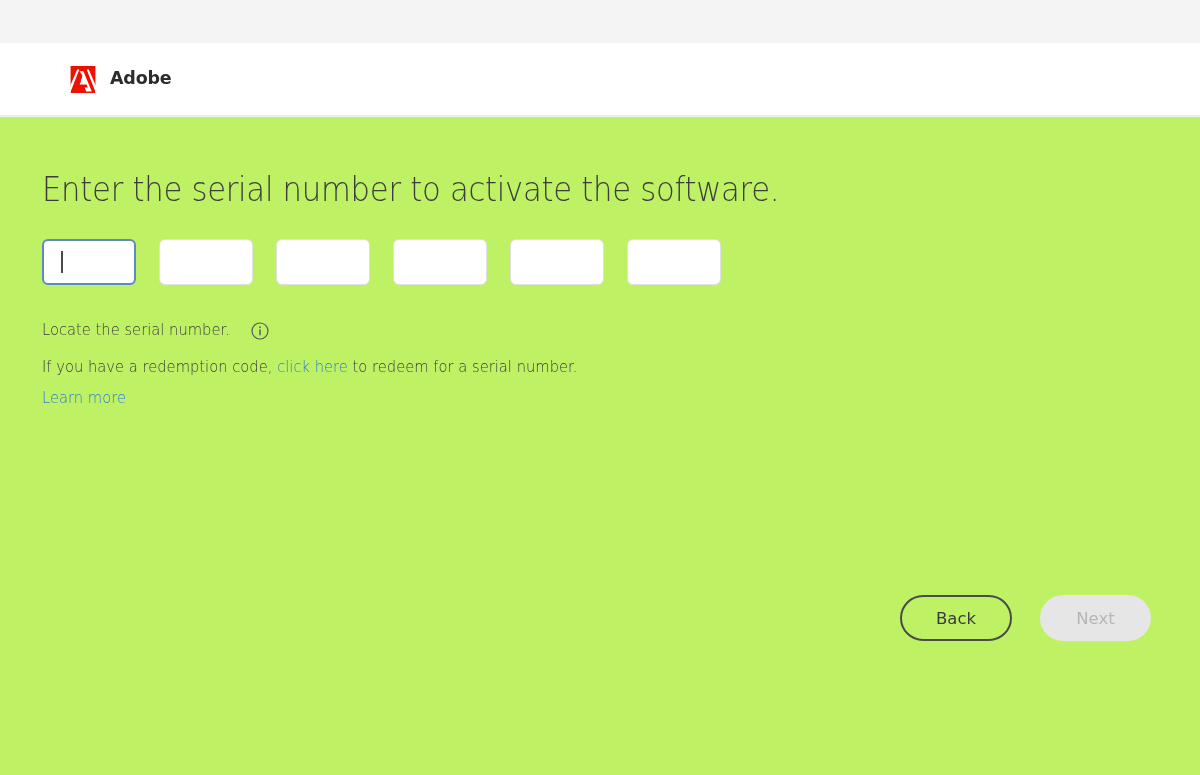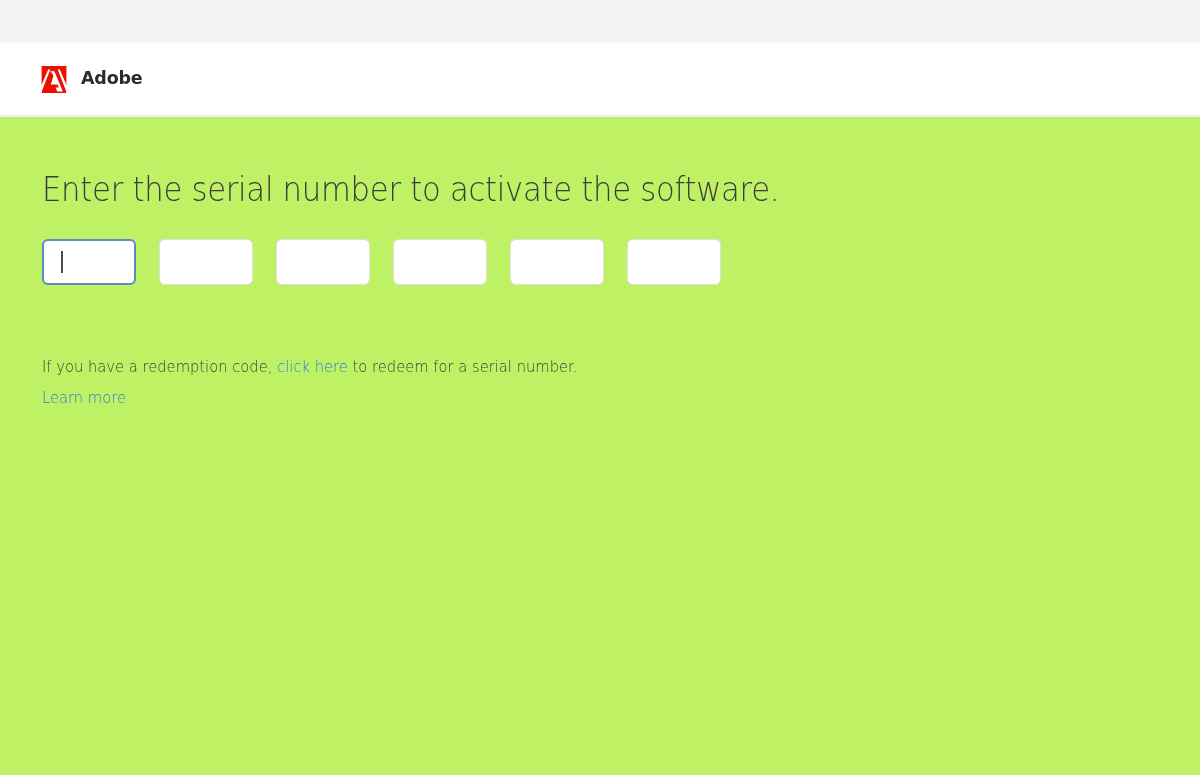--- a/index.html
+++ b/index.html
@@ -29,21 +29,21 @@
   .header-bar {
     position: absolute;
     top: 43px; left: 0;
     width: 1200px;
     height: 73px;
     background: #ffffff;
     border-bottom: 1px solid #eaeaea;
     box-sizing: border-box;
     display: flex;
     align-items: center;
-    padding-left: 39px;
+    padding-left: 68px;
   }
 
   .brand {
     display: flex;
     align-items: center;
     gap: 12px;
   }
 
   .adobe-logo {
     width: 30px;
@@ -257,23 +257,35 @@
     <div class="serial-box focused">
       <span class="caret"></span>
     </div>
     <div class="serial-box"></div>
     <div class="serial-box"></div>
     <div class="serial-box"></div>
     <div class="serial-box"></div>
     <div class="serial-box"></div>
   </div>
 
+  <div class="locate-row">
+    <span class="locate-text">Locate the serial number.</span>
+    <svg class="info-icon" viewBox="0 0 18 18">
+      <circle cx="9" cy="9" r="8" fill="none" stroke="#595959" stroke-width="1.2"></circle>
+      <circle cx="9" cy="5.1" r="0.95" fill="#595959"></circle>
+      <rect x="8.25" y="7.3" width="1.5" height="6.0" rx="0.6" fill="#595959"></rect>
+    </svg>
+  </div>
 
   <div class="redeem-line">
     <span>If you have a redemption code,</span>
     <a class="link">click here</a>
     <span>to redeem for a serial number.</span>
   </div>
 
   <a class="learn-more">Learn more</a>
 
+  <div class="footer-actions">
+    <div class="btn btn-back">Back</div>
+    <div class="btn btn-next">Next</div>
+  </div>
 
 </div>
 
 </body></html>

